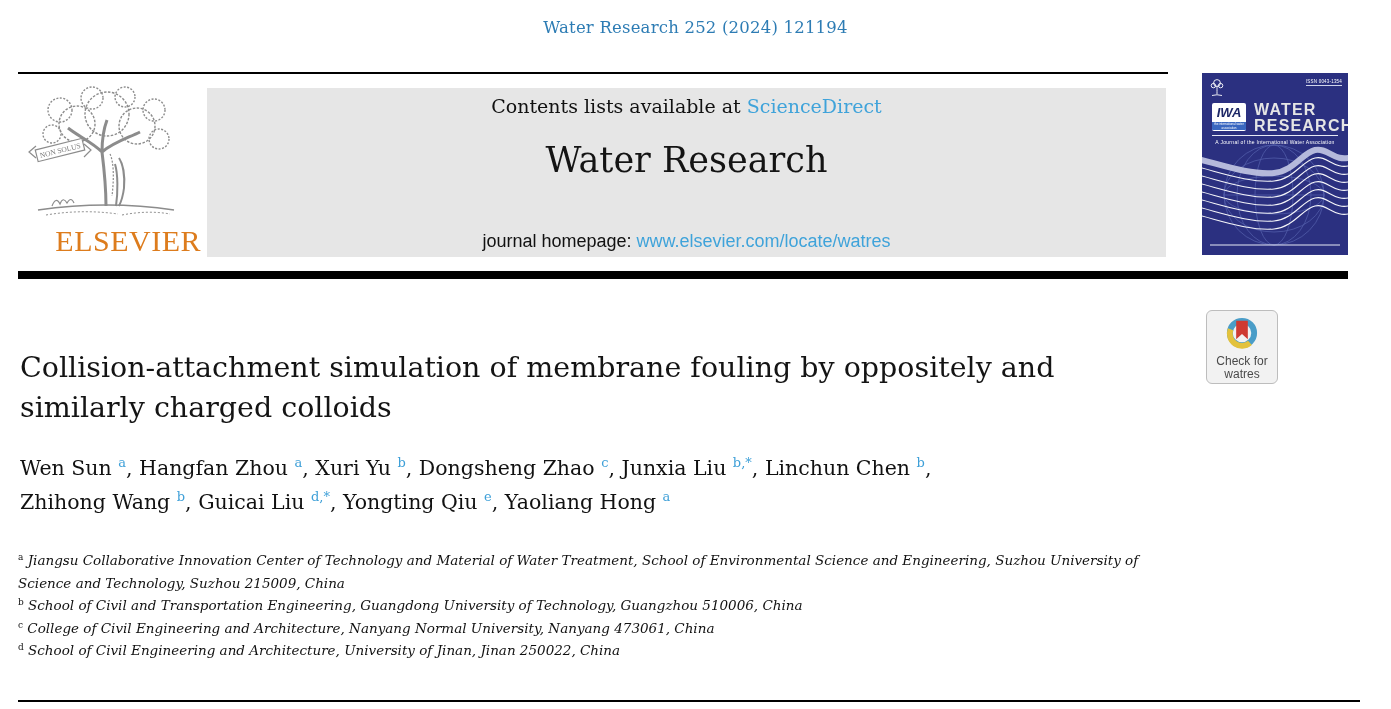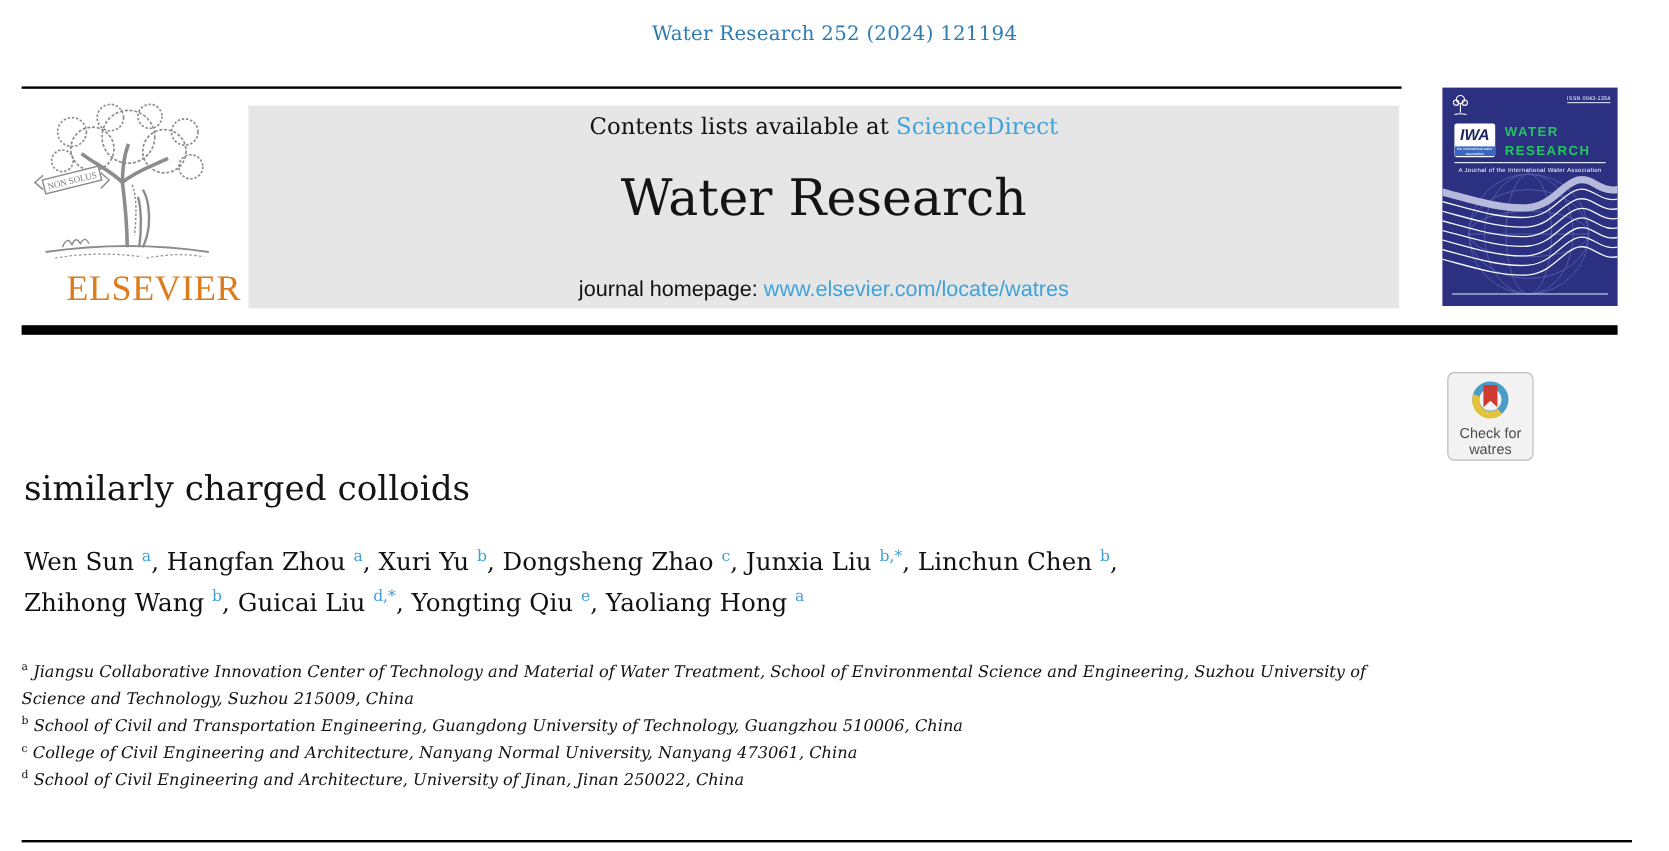--- a/index.html
+++ b/index.html
@@ -19,36 +19,36 @@
   .logo-block{position:absolute;left:16px;top:84px;width:185px;height:176px;}
   .logo-tree{position:absolute;left:6px;top:0px;}
   .elsevier-text{position:absolute;left:0px;top:140px;width:185px;text-align:right;
                  font-family:"Liberation Serif",serif;font-size:30px;color:#dd7c1d;letter-spacing:.5px;}
 
   
   .banner{position:absolute;left:207px;top:88px;width:959px;height:169px;background:#e6e6e6;}
   .contents-line{position:absolute;top:7px;left:0;width:100%;text-align:center;font-size:19px;color:#111;}
   .link-light{color:#3fa3da;text-decoration:none;}
   .journal-title{position:absolute;top:52px;left:0;width:100%;text-align:center;
-                 font-size:42px;color:#141414;}
+                 font-size:35px;color:#141414;}
   .homepage-line{position:absolute;top:143px;left:0;width:100%;text-align:center;
                  font-family:"Liberation Sans",sans-serif;font-size:18px;color:#111;}
 
   
   .cover{position:absolute;left:1202px;top:73px;width:146px;height:182px;background:#2b3080;overflow:hidden;}
   .cover-issn{position:absolute;top:6px;right:6px;font-family:"Liberation Sans",sans-serif;
               font-size:4.5px;color:#fff;border-bottom:.5px solid #cfd3ea;padding-bottom:1px;letter-spacing:.2px;}
   .cover-mini-logo{position:absolute;left:8px;top:5px;}
   .iwa-box{position:absolute;left:10px;top:30px;width:34px;height:28px;background:#fff;border-radius:2px;overflow:hidden;}
   .iwa-text{display:block;text-align:center;font-family:"Liberation Sans",sans-serif;
             font-weight:bold;font-style:italic;font-size:13px;color:#1d2766;line-height:19px;}
   .iwa-strip{display:block;height:8px;background:#3a67c0;color:#fff;font-family:"Liberation Sans",sans-serif;
              font-size:3px;line-height:4px;text-align:center;overflow:hidden;}
   .cover-title{position:absolute;left:52px;top:29px;font-family:"Liberation Sans",sans-serif;
-               font-weight:bold;font-size:11px;line-height:16px;color:#22c55e;letter-spacing:1.2px;}
+               font-weight:bold;font-size:16px;line-height:16px;color:#e5e5e5;letter-spacing:1.2px;}
   .cover-rule1{position:absolute;left:10px;top:62px;width:126px;height:1px;background:#e7e9f5;}
   .cover-subtitle{position:absolute;left:0px;top:66px;width:146px;text-align:center;
                   font-family:"Liberation Sans",sans-serif;font-size:5px;color:#fff;letter-spacing:.3px;}
   .cover-art{position:absolute;left:0;top:60px;}
 
   
   .badge{position:absolute;left:1206px;top:310px;width:70px;height:72px;background:#f2f2f2;
          border:1px solid #bdbdbd;border-radius:6px;text-align:center;cursor:pointer;}
   .badge-text{font-family:"Liberation Sans",sans-serif;font-size:12px;line-height:12.5px;color:#4a4a4a;margin-top:0;}
 
@@ -163,21 +163,21 @@
     <svg width="36" height="36" viewBox="0 0 34 34" style="margin-top:4px;">
       <circle cx="17" cy="17" r="11.5" fill="none" stroke="#4a9dc8" stroke-width="5.5"></circle>
       <path d="M6.2,13.5 A11.5,11.5 0 0 0 24.5,26.3" fill="none" stroke="#e3c23c" stroke-width="5.5"></path>
       <path d="M11.5,5.5 h11 v17.5 l-5.5,-5 l-5.5,5 z" fill="#cf3a32"></path>
     </svg>
     <div class="badge-text">
       <span>Check for</span><br><span>watres</span>
     </div>
   </div>
 
-  <h1 class="article-title" style="margin:0;font-weight:normal;"><br><span>similarly charged colloids</span></h1>
+  <h1 class="article-title" style="margin:0;font-weight:normal;"><span>Collision-attachment simulation of membrane fouling by oppositely and</span><br><span>similarly charged colloids</span></h1>
 
   <div class="authors"><span>Wen Sun </span><sup>a</sup>, <span>Hangfan Zhou </span><sup>a</sup>, <span>Xuri Yu </span><sup>b</sup>, <span>Dongsheng Zhao </span><sup>c</sup>, <span>Junxia Liu </span><sup>b,*</sup>, <span>Linchun Chen </span><sup>b</sup>, <br><span>Zhihong Wang </span><sup>b</sup>, <span>Guicai Liu </span><sup>d,*</sup>, <span>Yongting Qiu </span><sup>e</sup>, <span>Yaoliang Hong </span><sup>a</sup></div>
 
   <div class="affiliations">
       <div class="aff"><sup>a</sup> Jiangsu Collaborative Innovation Center of Technology and Material of Water Treatment, School of Environmental Science and Engineering, Suzhou University of Science and Technology, Suzhou 215009, China</div>
       <div class="aff"><sup>b</sup> School of Civil and Transportation Engineering, Guangdong University of Technology, Guangzhou 510006, China</div>
       <div class="aff"><sup>c</sup> College of Civil Engineering and Architecture, Nanyang Normal University, Nanyang 473061, China</div>
       <div class="aff"><sup>d</sup> School of Civil Engineering and Architecture, University of Jinan, Jinan 250022, China</div>
     </div>
 

